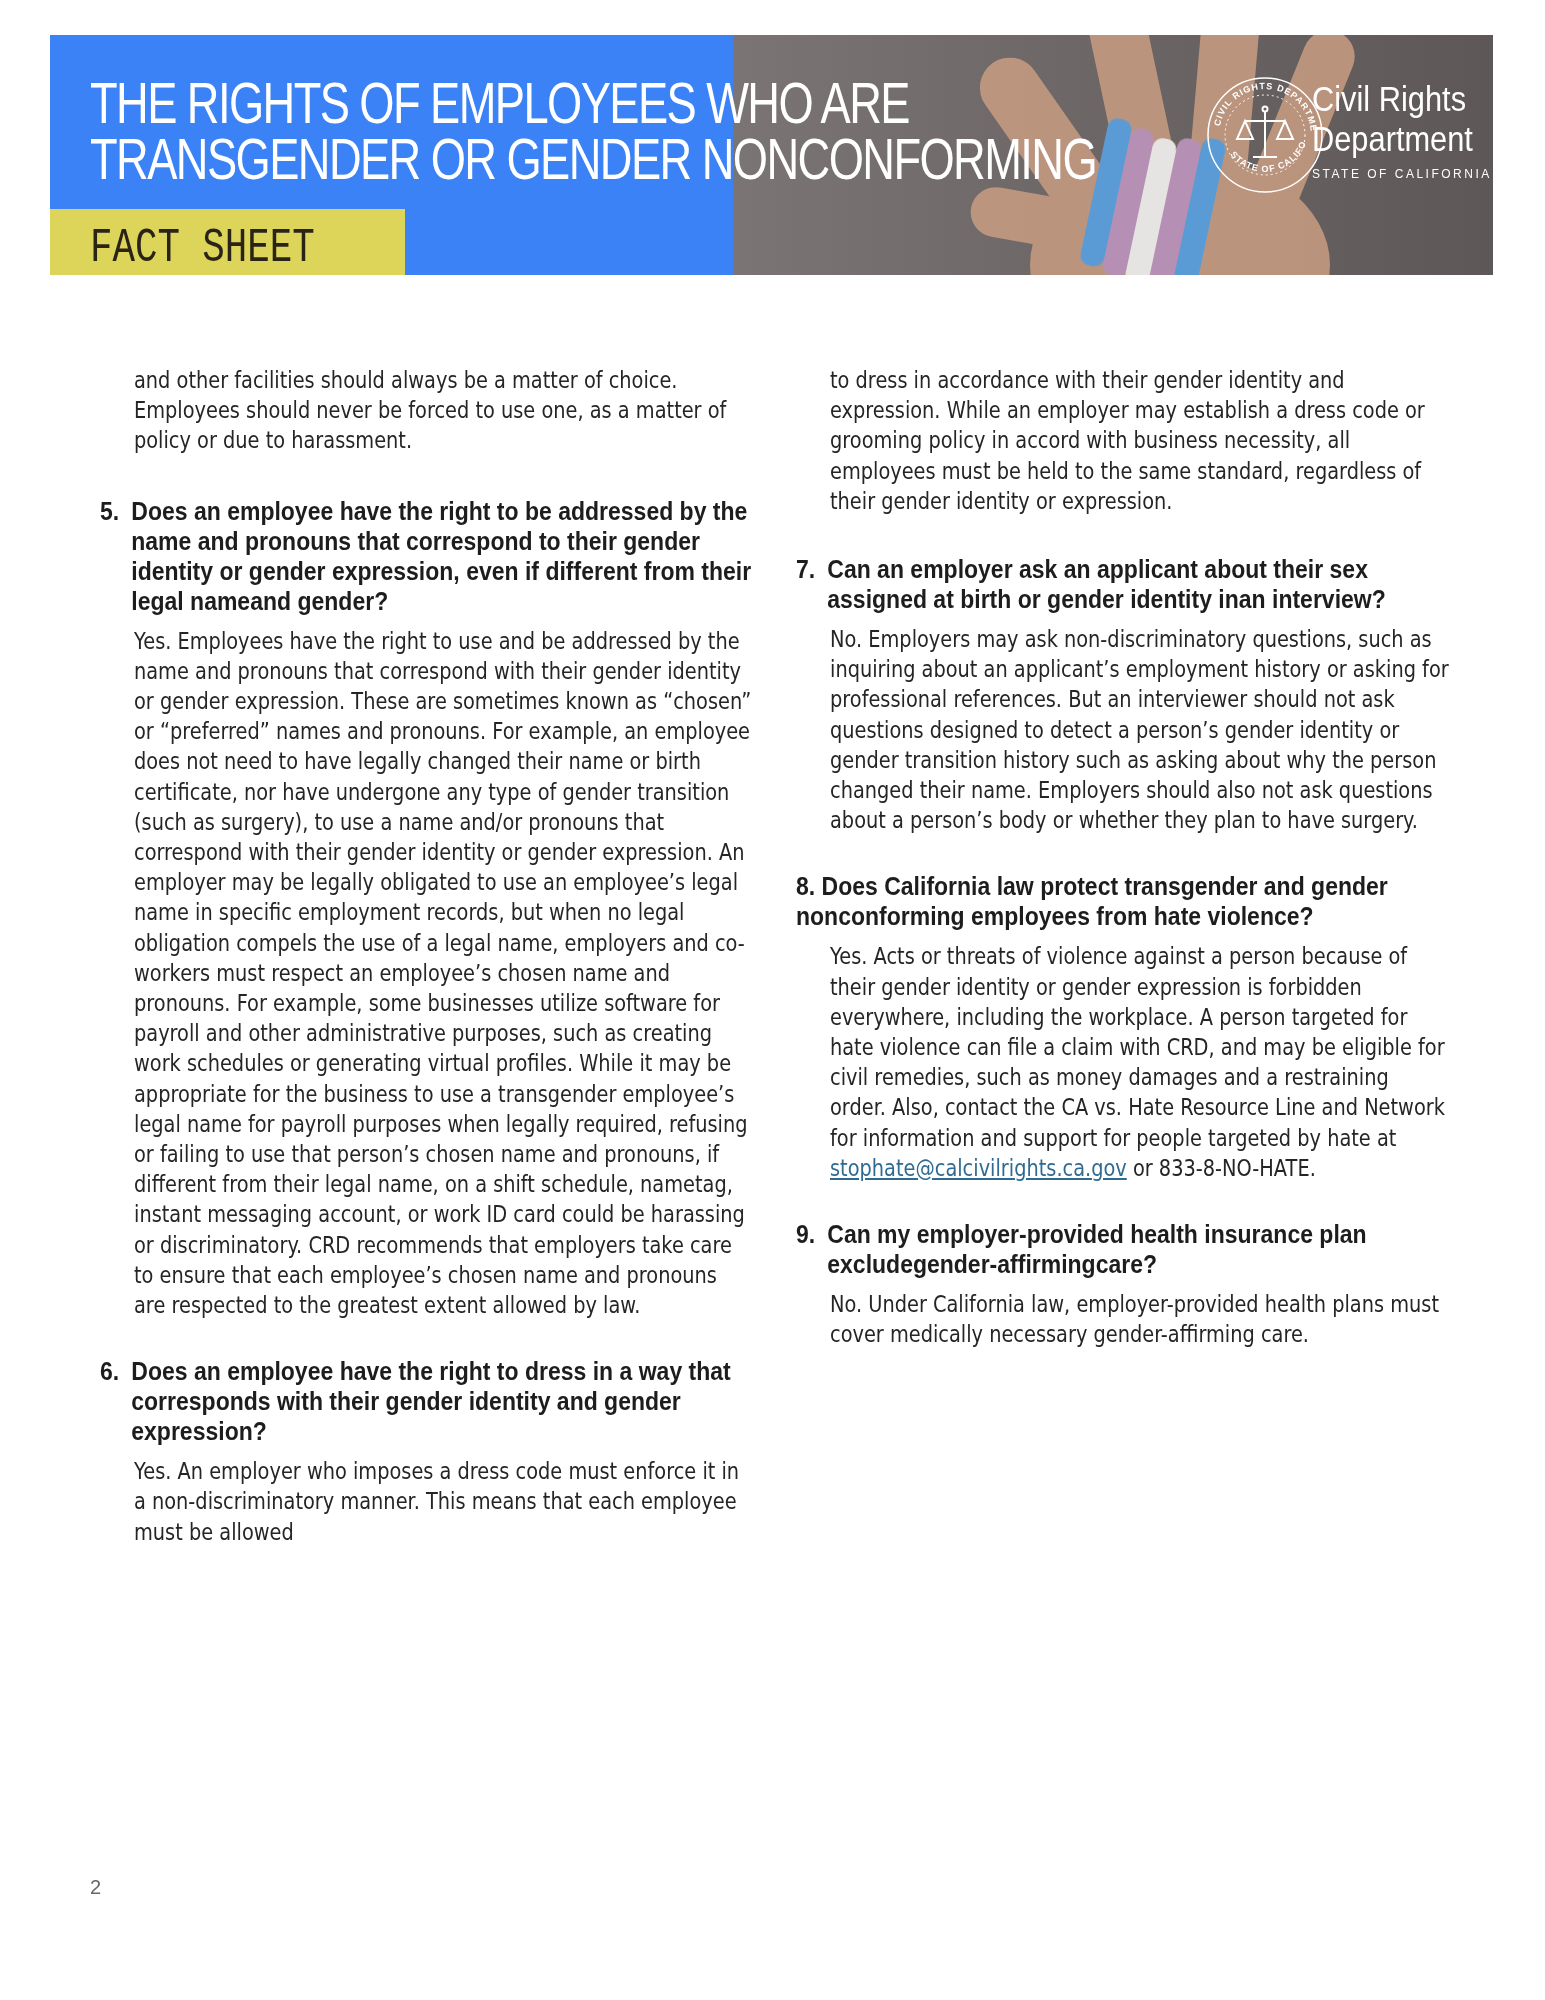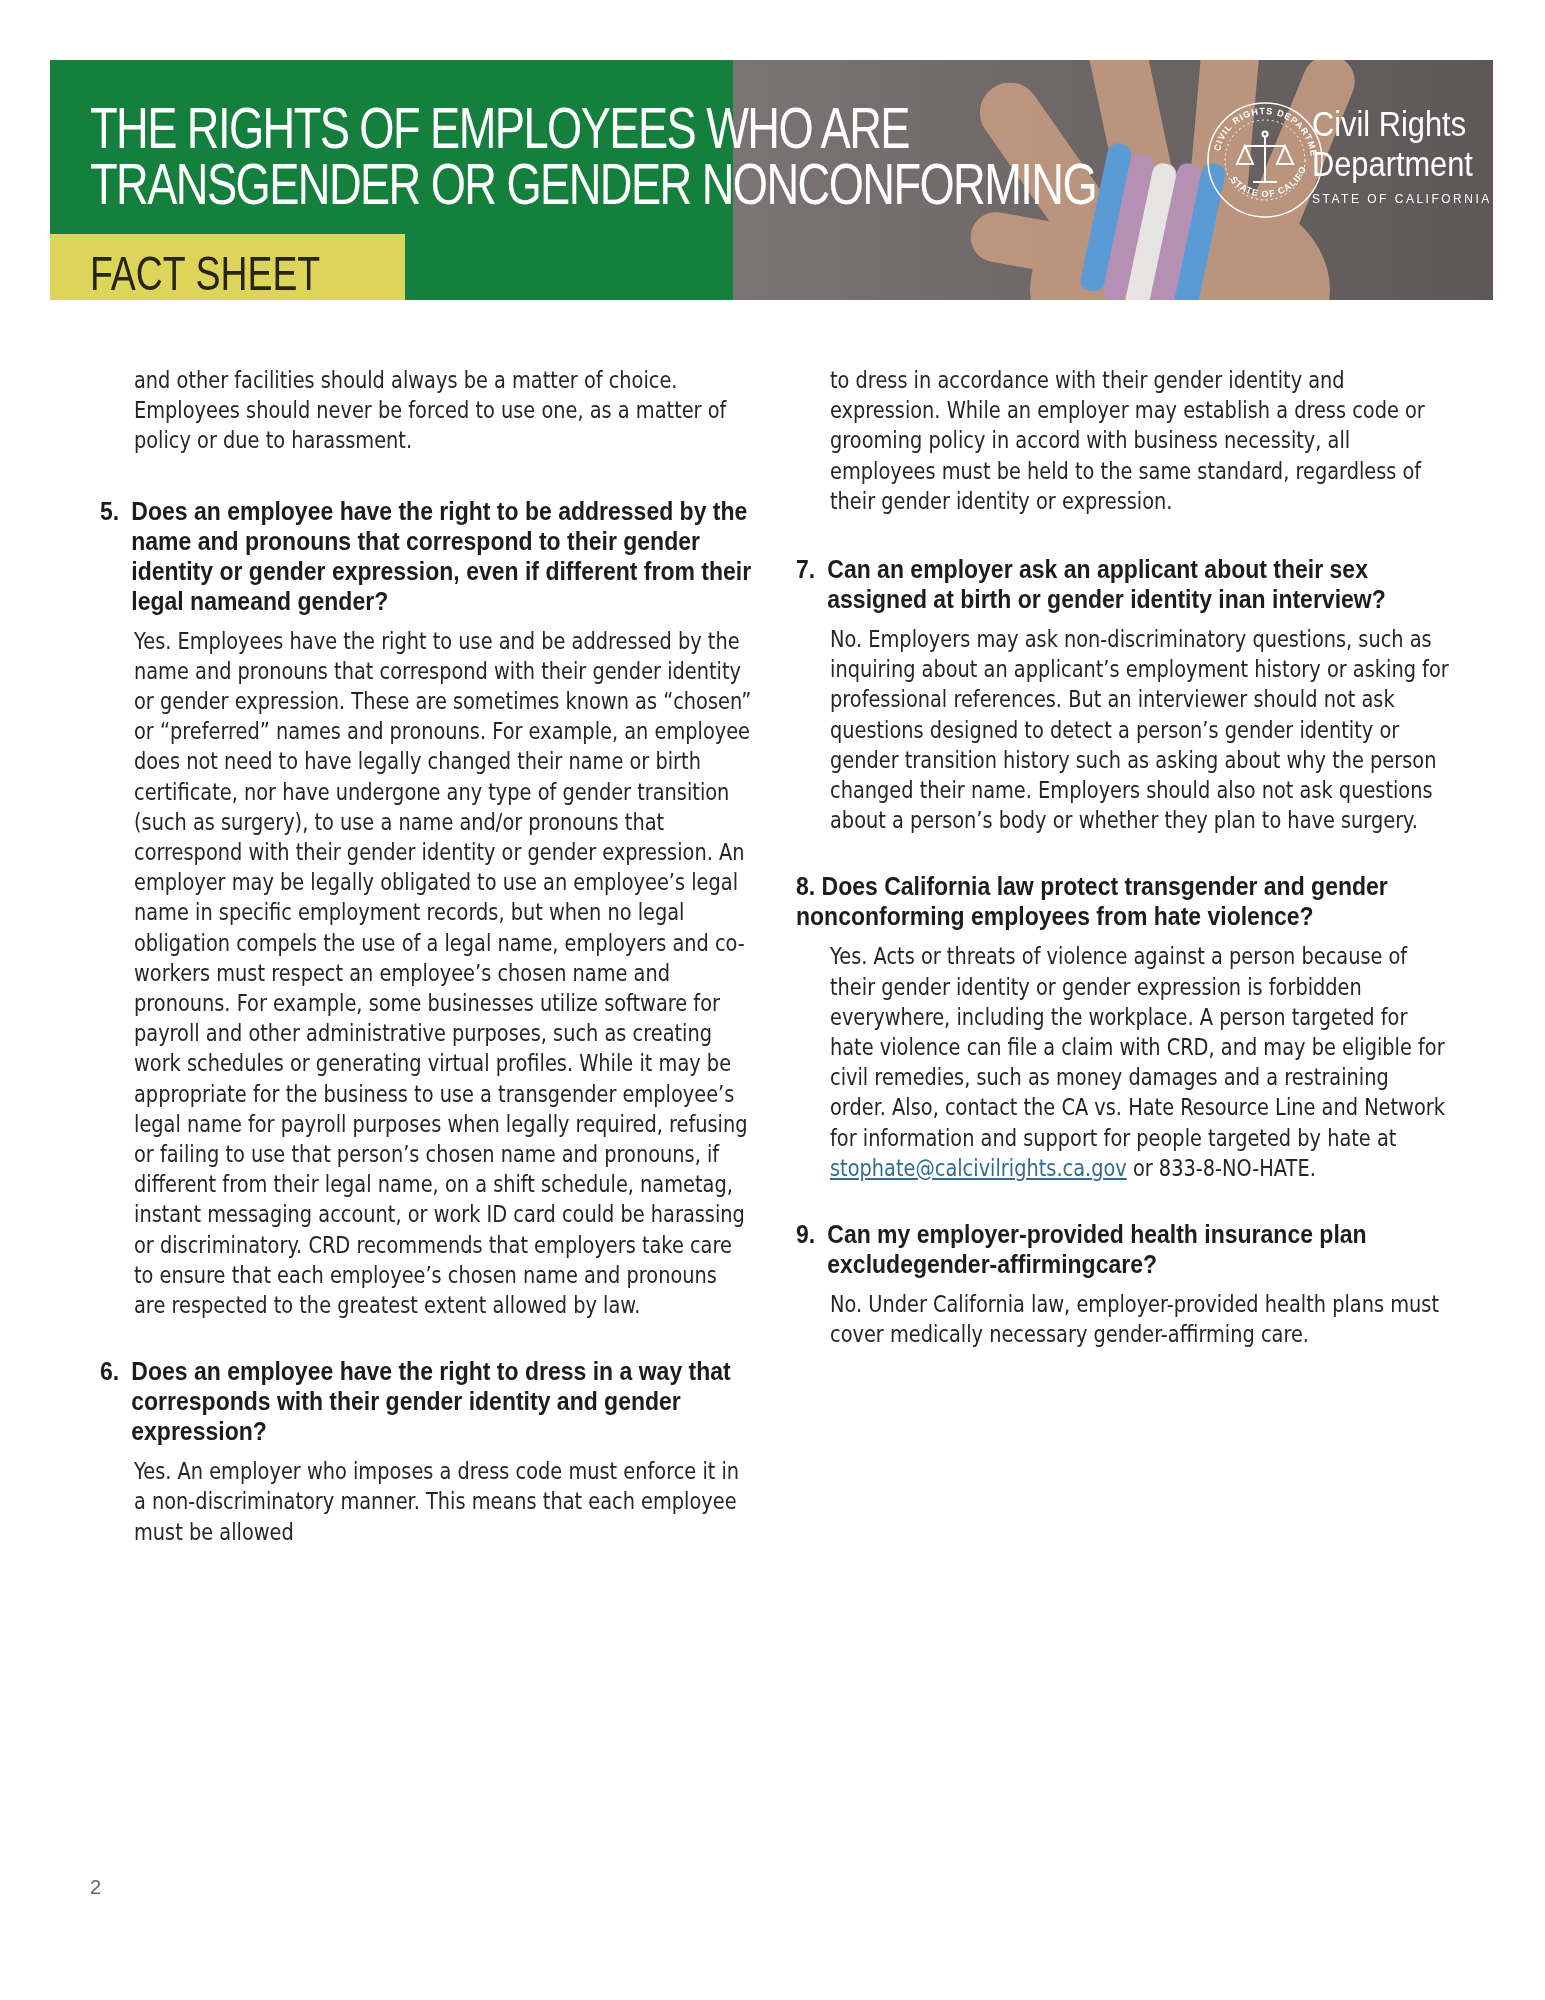--- a/index.html
+++ b/index.html
@@ -1,24 +1,24 @@
 <!DOCTYPE html>
 <html><head>
 <meta charset="utf-8">
 <style>
   html, body { margin: 0; padding: 0; background: #ffffff; }
   body { width: 1545px; height: 2000px; position: relative; overflow: hidden; font-family: "Liberation Sans", sans-serif; color: #222; }
 
-  .banner { position: absolute; left: 50px; top: 60px; width: 1443px; height: 240px; background: #15803d; overflow: hidden; }
+  .banner { position: absolute; left: 50px; top: 35px; width: 1443px; height: 240px; background: #3b82f6; overflow: hidden; }
   .banner-right-bg { position: absolute; right: 0; top: 0; width: 760px; height: 240px;
     background: linear-gradient(90deg, #7a7474 0%, #6f6868 40%, #5e5757 100%); }
   .hand { position: absolute; left: 880px; top: -20px; width: 460px; height: 300px; }
   .banner-title { position: absolute; left: 40px; top: 40px; color: #ffffff; font-family: "Liberation Sans", sans-serif;
     font-size: 58px; line-height: 56px; letter-spacing: -2px; transform: scaleX(0.78); transform-origin: left top; white-space: nowrap; font-weight: normal; }
-  .fact-sheet { position: absolute; left: 0; top: 174px; width: 355px; height: 82px; background: #ddd45a; }
+  .fact-sheet { position: absolute; left: 0; top: 174px; width: 355px; height: 82px; background: #ddd45a; font-family: Liberation Mono, monospace; }
   .fact-sheet span { position: absolute; left: 40px; top: 12px; font-size: 48px; color: #2a2418; transform: scaleX(0.78); transform-origin: left top; white-space: nowrap; }
 
   .seal { position: absolute; left: 1155px; top: 40px; width: 120px; height: 120px; }
   .org { position: absolute; left: 1262px; top: 44px; color: #fff; }
   .org-name { font-size: 35px; line-height: 40px; transform: scaleX(0.88); transform-origin: left top; white-space: nowrap; }
   .org-sub { font-size: 12px; letter-spacing: 2.5px; margin-top: 8px; }
 
   .col { position: absolute; top: 365px; width: 640px; }
   .col.left { left: 100px; }
   .col.right { left: 796px; }

